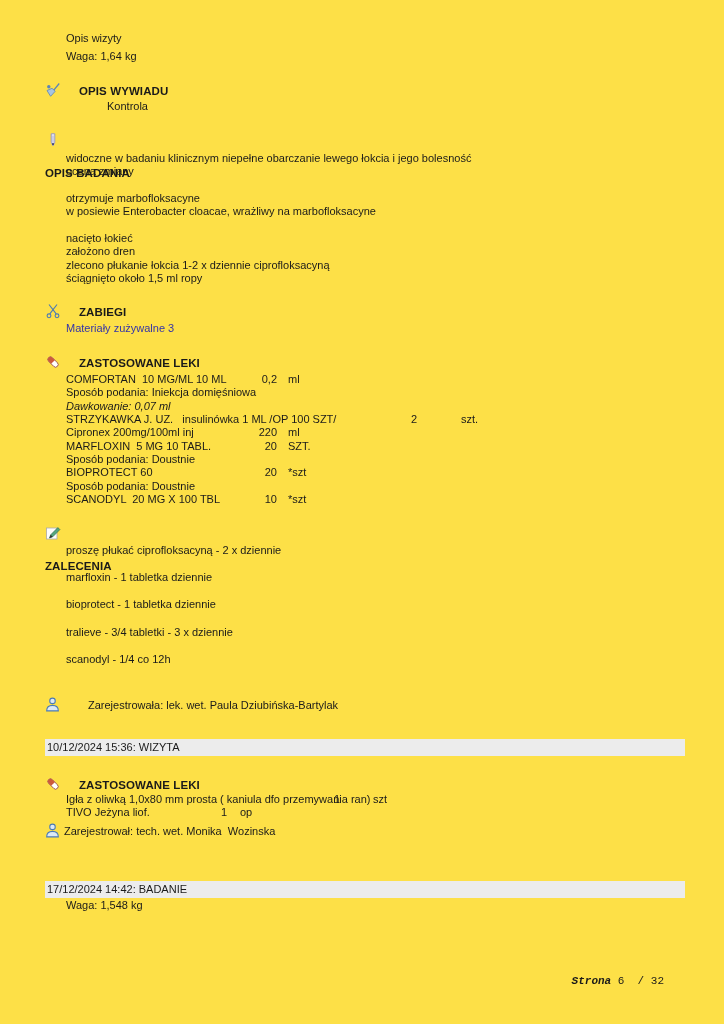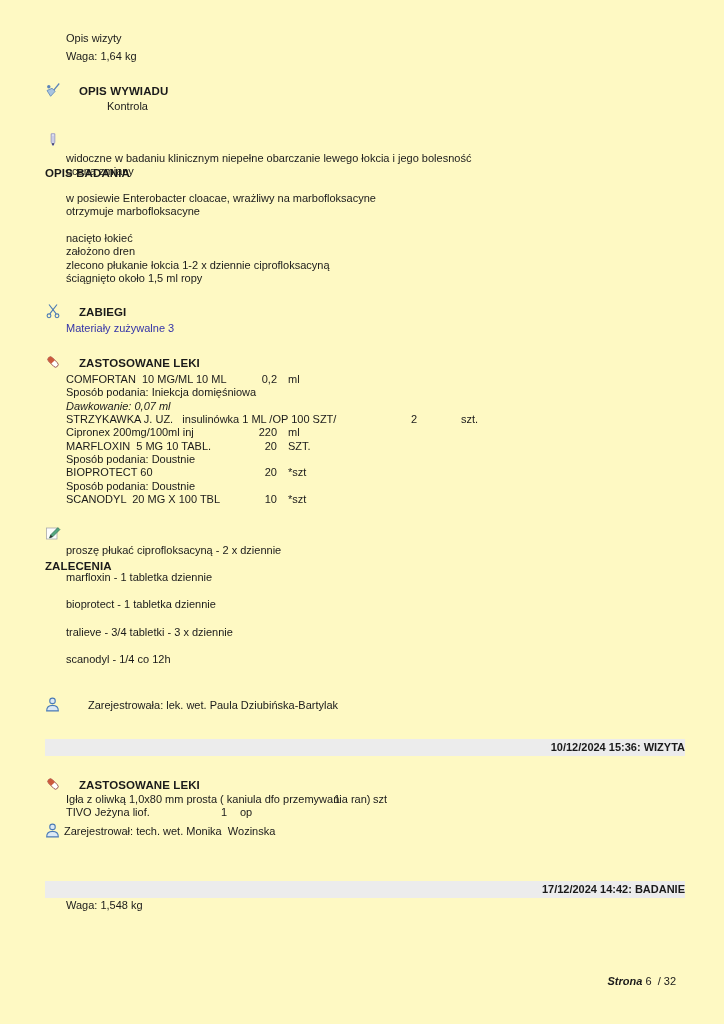--- a/index.html
+++ b/index.html
@@ -1,17 +1,17 @@
 <!DOCTYPE html>
 <html style="--link: #3434a8; --bar_bg: #ececec;"><head>
 <meta charset="utf-8">
 <style>
   html,body { margin:0; padding:0; background:#fff; }
   .page {
-    position:relative; width:724px; height:1024px; background:#fef9c3;
+    position:relative; width:724px; height:1024px; background:#fde047;
     font-family:"Liberation Sans","DejaVu Sans",sans-serif;
     font-size:11px; color:#1a1a1a; overflow:hidden;
   }
   .abs { position:absolute; }
   .line { line-height:13.35px; min-height:13.35px; white-space:pre-wrap; }
   .zline { line-height:13.6px; min-height:13.6px; white-space:pre-wrap; }
 
   .sec-header { display:flex; align-items:flex-start; gap:18px; }
   .sec-header .ic { width:16px; height:16px; flex:0 0 16px; margin-top:-2px; }
   .sec-title { font-weight:bold; font-size:11.5px; letter-spacing:0.1px; line-height:14px; }
@@ -23,22 +23,22 @@
   .unit { position:absolute; top:0; white-space:pre; }
   .tab-a .qty { left:130px; width:81px; }  .tab-a .unit { left:222px; }
   .tab-b .qty { left:290px; width:61px; }  .tab-b .unit { left:395px; }
   .tab-c .qty { left:230px; width:44px; }  .tab-c .unit { left:307px; }
   .tab-d .qty { left:116px; width:45px; }  .tab-d .unit { left:174px; }
 
   .link { color:var(--link,#3434a8); cursor:pointer; }
 
   .bar {
     position:absolute; left:45px; width:640px; height:17px;
-    background:var(--bar_bg,#ececec); font-weight:bold; line-height:17px;
-    padding-left:2px; box-sizing:border-box;text-align:right;
+    background:var(--bar_bg,#ececec); font-weight:normal; line-height:17px;
+    padding-left:2px; box-sizing:border-box;
   }
   .reg { display:flex; align-items:center; gap:3px; }
   .reg .ic { width:17px; height:17px; flex:0 0 17px; }
   .reg-text { white-space:pre; }
 
   .footer { font-size:11px; white-space:pre; }
   .footer .pfx { font-weight:bold; font-style:italic; }
 </style>
 </head>
 <body>
@@ -63,22 +63,22 @@
       <path d="M6.2 1.8 h3.6 v8.4 l-1.8 3.6 l-1.8 -3.6 z" fill="#eef1fa" stroke="#8d8dc0" stroke-width="0.9"></path>
       <line x1="8" y1="3.5" x2="8" y2="10.8" stroke="#8d8dc0" stroke-width="0.7"></line>
       <circle cx="8" cy="12" r="1" fill="#333366"></circle>
     </svg>
     <span class="sec-title">OPIS BADANIA</span>
   </div>
   <div class="abs" style="top:152px; left:66px; width:560px;">
     <div class="line">widoczne w badaniu klinicznym niepełne obarczanie lewego łokcia i jego bolesność</div>
     <div class="line">ocena zmiany</div>
     <div class="line"></div>
+    <div class="line">otrzymuje marbofloksacyne</div>
     <div class="line">w posiewie Enterobacter cloacae, wrażliwy na marbofloksacyne</div>
-    <div class="line">otrzymuje marbofloksacyne</div>
     <div class="line"></div>
     <div class="line">nacięto łokieć</div>
     <div class="line">założono dren</div>
     <div class="line">zlecono płukanie łokcia 1-2 x dziennie ciprofloksacyną</div>
     <div class="line">ściągnięto około 1,5 ml ropy</div>
   </div>
 
   <div class="abs sec-header" style="top:305px; left:45px;">
     <svg class="ic" viewBox="0 0 16 16" fill="none" stroke="#4a7ab5" stroke-width="1.1">
       <path d="M4 1.5 L11.2 10.8"></path>
@@ -201,17 +201,17 @@
       <circle cx="8" cy="4.6" r="2.6" fill="#dce9f5" stroke="#4a7ab5" stroke-width="1"></circle>
       <path d="M2.5 14 c0 -3.6 2.4 -5.2 5.5 -5.2 s5.5 1.6 5.5 5.2 z" fill="#dce9f5" stroke="#4a7ab5" stroke-width="1"></path>
     </svg>
     <span class="reg-text">Zarejestrował: tech. wet. Monika  Wozinska</span>
   </div>
 
   <div class="bar" style="top:881px;">17/12/2024 14:42: BADANIE</div>
 
   <div class="abs line" style="top:899px; left:66px;">Waga: 1,548 kg</div>
 
-  <div class="abs footer" style="top:963px; right:48px;">
+  <div class="abs footer" style="top:963px; right:60px;font-family:Liberation Mono, monospace;">
     <span class="pfx">Strona</span><span> 6  / 32</span>
   </div>
 
 </div>
 
 </body></html>

